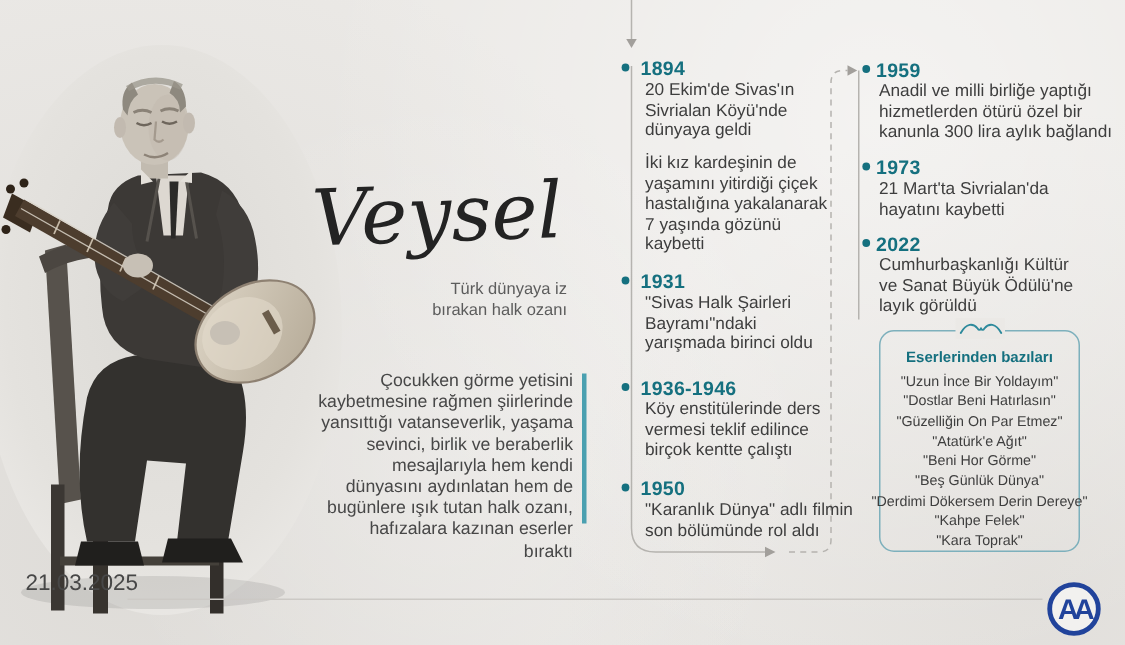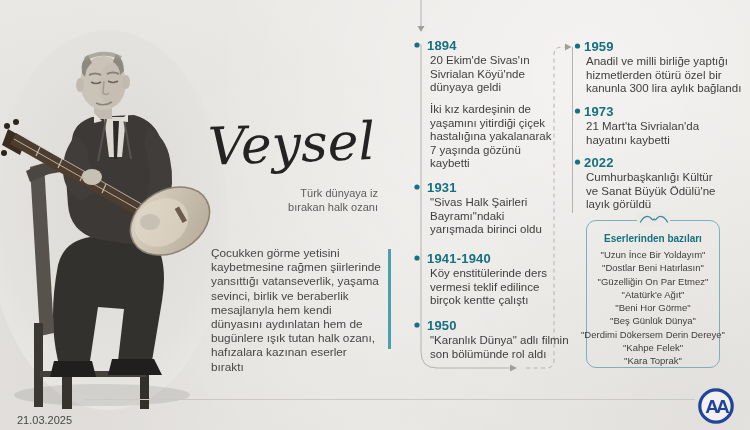--- a/index.html
+++ b/index.html
@@ -27,21 +27,21 @@
     position:absolute;left:195px;top:114px;width:180px;text-align:right;
     font-family:"DejaVu Serif", serif;font-style:italic;
     font-size:52px;color:#232323;transform:rotate(-2deg);
   }
   .subtitle{
     position:absolute;left:245px;top:186px;width:133px;text-align:right;
     font-size:11px;line-height:14px;color:#5c5c5c;white-space:pre-line;
   }
   
   .intro{
-    position:absolute;left:211px;top:246px;width:171px;text-align:left;
+    position:absolute;left:211px;top:246px;width:171px;text-align:right;
     font-size:11.8px;line-height:14.2px;color:#474747;white-space:pre-line;
   }
   .intro-bar{position:absolute;left:388px;top:249px;width:3px;height:100px;background:#4aa0b0;}
   
   .tl-year{position:absolute;font-weight:700;font-size:13px;color:#15707f;letter-spacing:.2px;}
   .tl-text{position:absolute;font-size:11.5px;line-height:13.6px;color:#3e3e3e;white-space:pre-line;}
   .y-l0{left:427px;top:38px}  .t-l0a{left:430px;top:54px;width:135px}  .t-l0b{left:430px;top:103px;width:135px}
   .y-l1{left:427px;top:180px} .t-l1{left:430px;top:196px;width:135px}
   .y-l2{left:427px;top:251px} .t-l2{left:430px;top:267px;width:135px}
   .y-l3{left:427px;top:318px} .t-l3{left:430px;top:334px;width:140px}
@@ -61,21 +61,21 @@
     position:absolute;left:586px;top:233px;width:134px;text-align:center;
     font-weight:700;font-size:10px;color:#15707f;
   }
   .works-list{
     position:absolute;left:579px;top:248px;width:148px;text-align:center;
     font-size:9.5px;color:#3e3e3e;
   }
   .works-list div{line-height:13.3px;height:13.3px;}
   
   .footer-line{position:absolute;left:85px;top:399px;width:610px;height:1px;background:#ccc9c5;}
-  .footer-date{position:absolute;left:17px;top:380px;font-size:11px;color:#474747;margin-top:34px;}
+  .footer-date{position:absolute;left:17px;top:380px;font-size:15px;color:#474747;}
   .aa-logo{position:absolute;left:696px;top:386px;}
   .overlay{position:absolute;left:0;top:0;pointer-events:none;}
 </style>
 </head>
 <body>
 
 <div class="canvas">
 
   <svg class="photo" width="235" height="390" viewBox="0 0 235 390">
     <defs>
@@ -184,21 +184,21 @@
 dünyaya geldi</div>
   <div class="tl-text t-l0b">İki kız kardeşinin de
 yaşamını yitirdiği çiçek
 hastalığına yakalanarak
 7 yaşında gözünü
 kaybetti</div>
   <div class="tl-year y-l1">1931</div>
   <div class="tl-text t-l1">"Sivas Halk Şairleri
 Bayramı"ndaki
 yarışmada birinci oldu</div>
-  <div class="tl-year y-l2">1941-1940</div>
+  <div class="tl-year y-l2">1936-1946</div>
   <div class="tl-text t-l2">Köy enstitülerinde ders
 vermesi teklif edilince
 birçok kentte çalıştı</div>
   <div class="tl-year y-l3">1950</div>
   <div class="tl-text t-l3">"Karanlık Dünya" adlı filmin
 son bölümünde rol aldı</div>
 
   <div class="tl-year y-r0">1959</div>
   <div class="tl-text t-r0">Anadil ve milli birliğe yaptığı
 hizmetlerden ötürü özel bir

